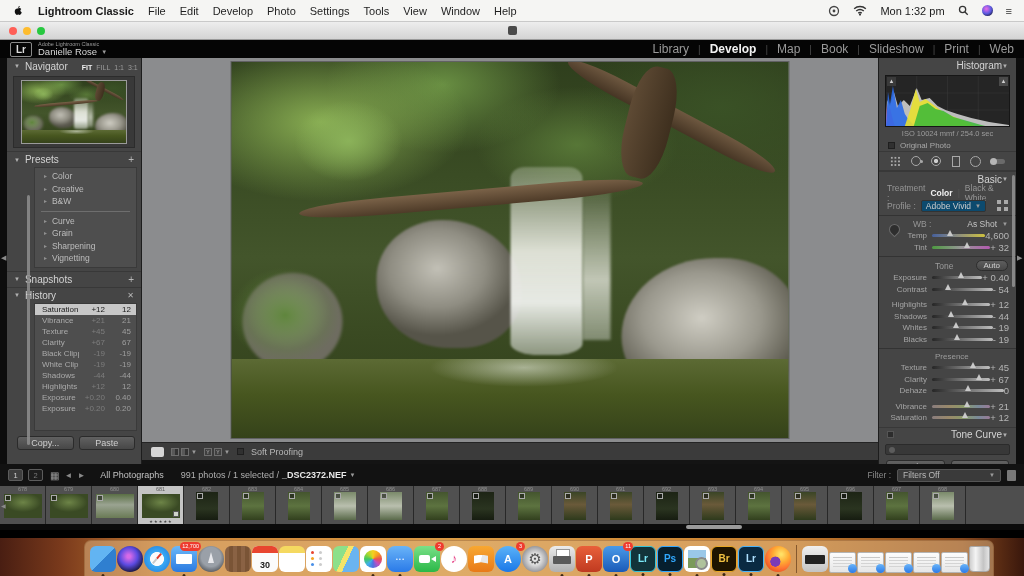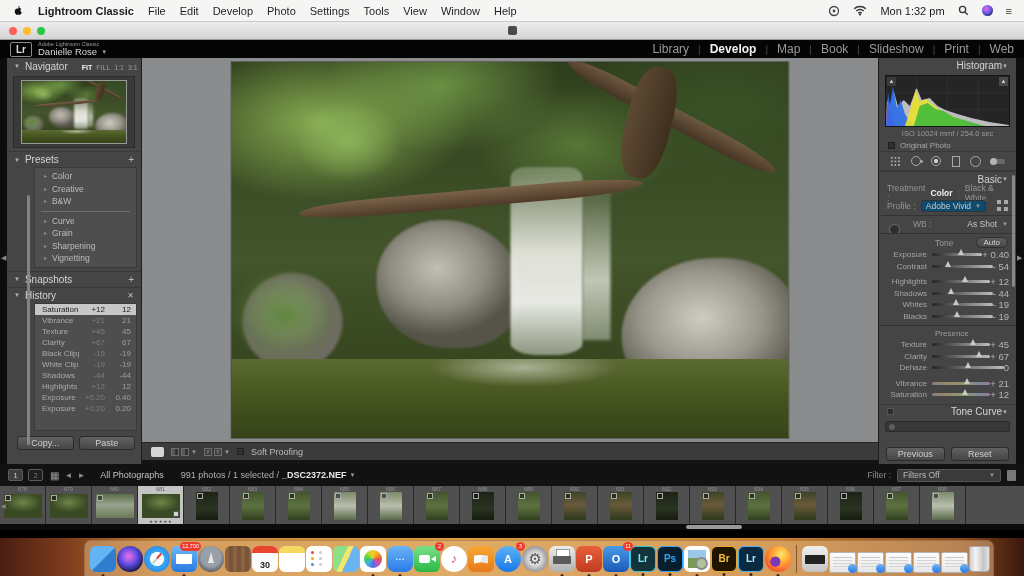--- a/index.html
+++ b/index.html
@@ -568,20 +568,36 @@
       </div>
     </div>
     <div class="bsect">
       <span class="dropper"></span>
       <div class="brow" style="padding-left:34px;height:12px;">
         <span class="blabel">WB :</span>
         <span class="sp" style="flex:1;"></span>
         <span class="bval">As Shot</span>
         <span class="caret">▼</span>
       </div>
+      <div id="wb-sliders">
+          <div class="srow">
+            <span class="slabel">Temp</span>
+            <div class="strack tr-temp">
+              <div class="sthumb" style="left: 33%;"></div>
+            </div>
+            <span class="sval">4,600</span>
+          </div>
+          <div class="srow">
+            <span class="slabel">Tint</span>
+            <div class="strack tr-tint">
+              <div class="sthumb" style="left: 60%;"></div>
+            </div>
+            <span class="sval">+ 32</span>
+          </div>
+        </div>
     </div>
     <div class="bsect">
       <div class="tonehdr">
         <span>Tone</span>
         <span class="autobtn">Auto</span>
       </div>
       <div id="tone-sliders">
           <div class="srow">
             <span class="slabel">Exposure</span>
             <div class="strack tr-neutral">

